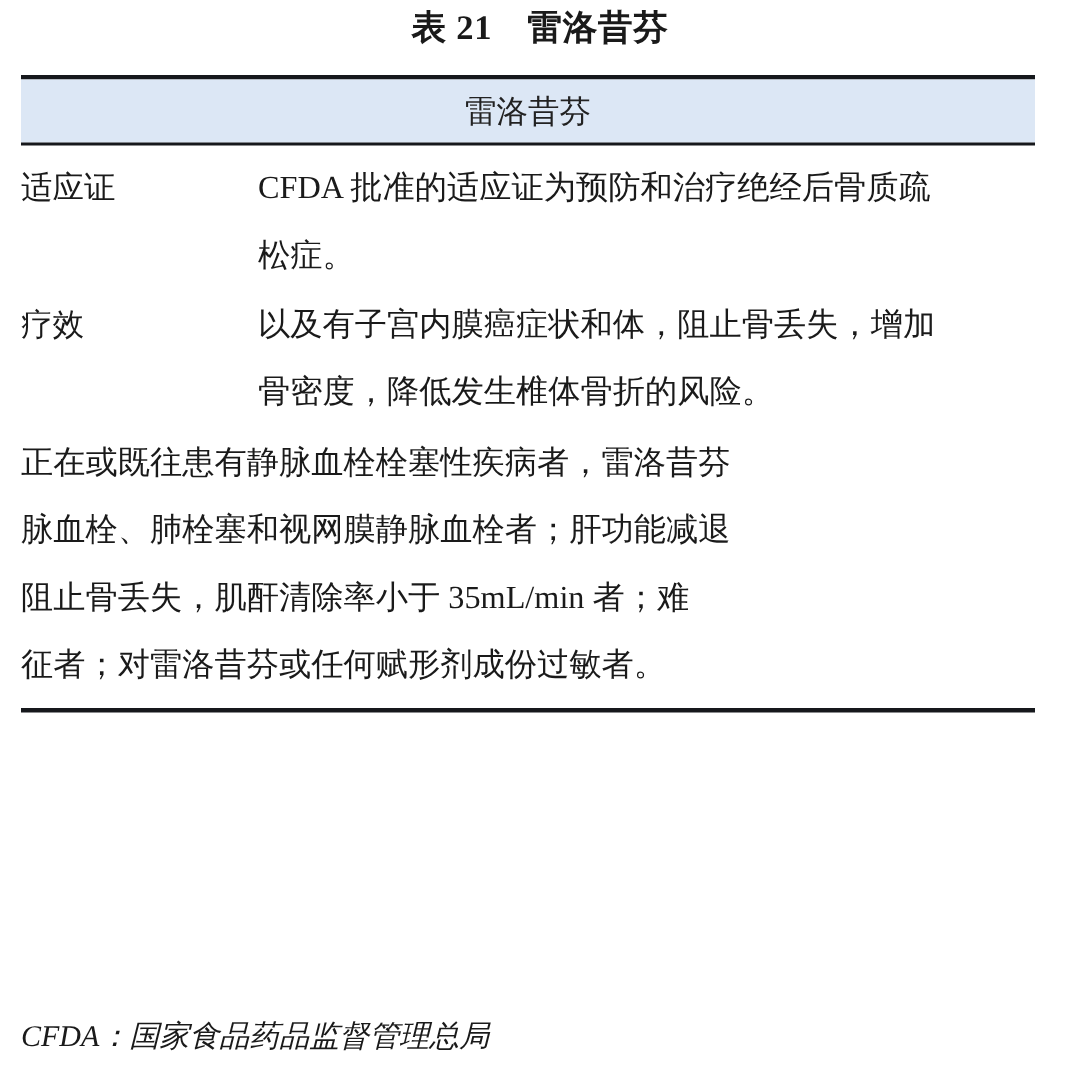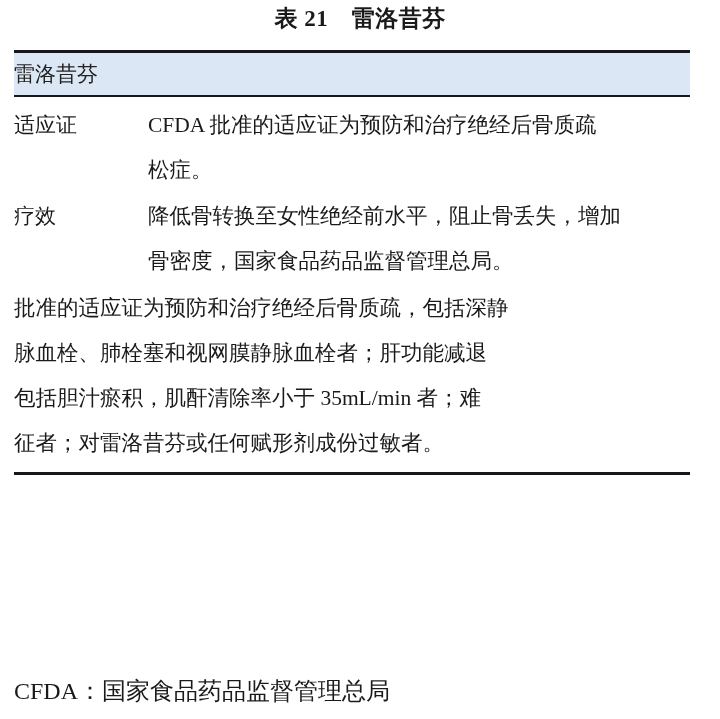--- a/index.html
+++ b/index.html
@@ -58,34 +58,36 @@
   .rule-bottom {
     height: 3px;
     background: #16181c;
     width: 100%;
   }
 
   .table-header {
     background: #dce7f5;
     height: 42px;
     line-height: 42px;
+    text-align: center;
     font-size: 21px;
     color: #222;
   }
 
   .table-body {
     padding-top: 6px;
     padding-bottom: 5px;
   }
 
   
   .row {
     display: flex;
     align-items: flex-start;
     margin-bottom: 1px;
+    gap: 24px;
   }
   .row-label {
     flex: 0 0 134px;
     font-size: 21px;
     line-height: 45px;
     color: #1a1a1a;
     white-space: nowrap;
     padding-left: 0px;
   }
   .row-value {
@@ -97,24 +99,25 @@
   .vline {
     display: block;
     white-space: pre;
   }
 
   
   .footnote {
     position: absolute;
     left: 14px;
     top: 676px;
-    font-size: 24px;
+    font-size: 20px;
     line-height: 30px;
     color: #1a1a1a;
     white-space: pre;
+    font-style: italic;
   }
 </style>
 </head>
 <body>
 
 <div class="page">
 
   <div class="table-caption">表 21　雷洛昔芬</div>
 
   <div class="table-wrap">
@@ -130,31 +133,31 @@
     <div class="row">
           <div class="row-label">适应证</div>
           <div class="row-value">
             <span class="vline">CFDA 批准的适应证为预防和治疗绝经后骨质疏</span>
             <span class="vline">松症。</span>
           </div>
         </div>
         <div class="row">
           <div class="row-label">疗效</div>
           <div class="row-value">
-            <span class="vline">降低骨转换至女性绝经前水平，阻止骨丢失，增加</span>
-            <span class="vline">骨密度，国家食品药品监督管理总局。</span>
+            <span class="vline">以及有子宫内膜癌症状和体，阻止骨丢失，增加</span>
+            <span class="vline">骨密度，降低发生椎体骨折的风险。</span>
           </div>
         </div>
         <div class="row">
         </div>
         <div class="row">
           <div class="row-value">
-            <span class="vline">批准的适应证为预防和治疗绝经后骨质疏，包括深静</span>
+            <span class="vline">正在或既往患有静脉血栓栓塞性疾病者，雷洛昔芬</span>
             <span class="vline">脉血栓、肺栓塞和视网膜静脉血栓者；肝功能减退</span>
-            <span class="vline">包括胆汁瘀积，肌酐清除率小于 35mL/min 者；难</span>
+            <span class="vline">阻止骨丢失，肌酐清除率小于 35mL/min 者；难</span>
             <span class="vline">征者；对雷洛昔芬或任何赋形剂成份过敏者。</span>
           </div>
         </div>
       </div>
 
     <div class="rule-bottom" style="background: rgb(22, 24, 28);"></div>
 
   </div>
 
   <div class="footnote">CFDA：国家食品药品监督管理总局</div>

